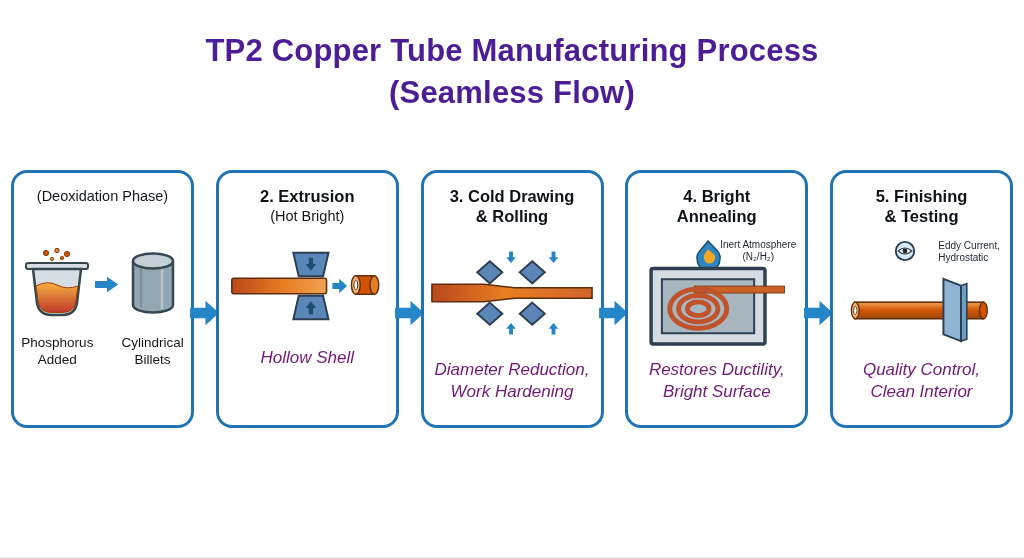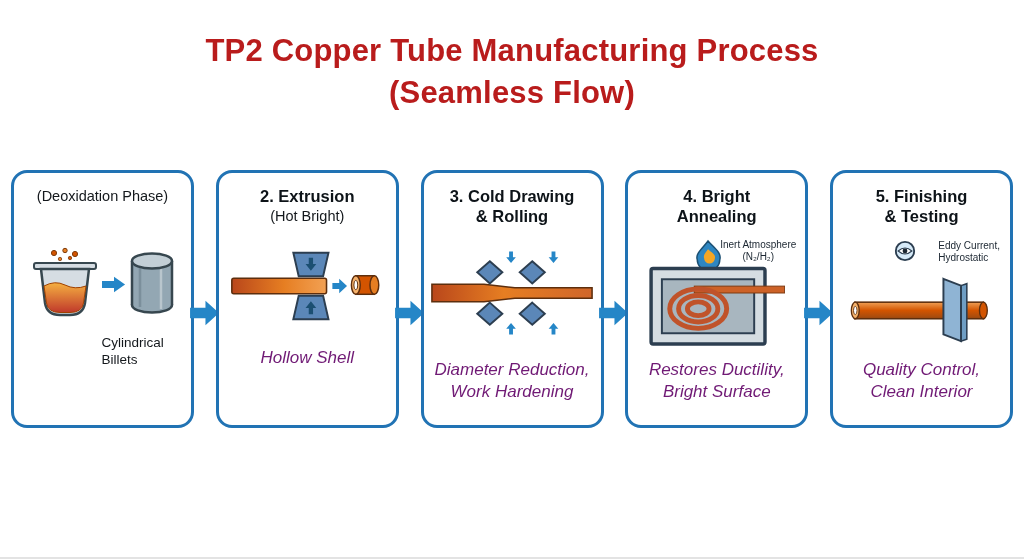--- a/index.html
+++ b/index.html
@@ -6,21 +6,21 @@
   html, body { margin: 0; padding: 0; }
   body {
     width: 1024px; height: 559px;
     background: #ffffff;
     font-family: "Liberation Sans", sans-serif;
     color: #101418;
     overflow: hidden;
     box-shadow: inset 0 -2px 0 #e3e3e3;
   }
   .title-block { text-align: center; margin-top: 30px; line-height: 1.35; }
-  .title-line { font-size: 31px; font-weight: 700; color: #b91c1c; letter-spacing: 0.2px; }
+  .title-line { font-size: 31px; font-weight: 700; color: #4c1d95; letter-spacing: 0.2px; }
 
   .flow { display: flex; align-items: stretch; padding: 0 11px; margin-top: 56px; }
   .card {
     flex: 0 0 183px; width: 183px; height: 258px;
     border: 3px solid #2173b4; border-radius: 16px;
     background: #fff;
     display: flex; flex-direction: column; align-items: center;
     padding: 13px 6px 12px;
   }
   .card-heading {
@@ -100,20 +100,22 @@
           <svg width="48" height="66" viewBox="0 0 48 66">
             <ellipse cx="24" cy="54" rx="20" ry="7.5" fill="#93a7b3" stroke="#37474f" stroke-width="2.5"></ellipse>
             <rect x="4" y="10" width="40" height="44" fill="#93a7b3"></rect>
             <line x1="4" y1="10" x2="4" y2="54" stroke="#37474f" stroke-width="2.5"></line>
             <line x1="44" y1="10" x2="44" y2="54" stroke="#37474f" stroke-width="2.5"></line>
             <line x1="12" y1="16" x2="12" y2="56" stroke="#7b8f9b" stroke-width="2.5"></line>
             <line x1="33" y1="17" x2="33" y2="58" stroke="#b9c6cd" stroke-width="2.5"></line>
             <ellipse cx="24" cy="10" rx="20" ry="7.5" fill="#c3cfd6" stroke="#37474f" stroke-width="2.5"></ellipse>
           </svg>
         </div>
+        <div class="cap">Phosphorus
+Added</div>
         <div></div>
         <div class="cap">Cylindrical
 Billets</div>
       </div>
     </div>
   </div>
 
   <div class="connector">
     <svg width="30" height="28" viewBox="0 0 32 30">
       <polygon points="0,9.5 16.5,9.5 16.5,2 31,15 16.5,28 16.5,20.5 0,20.5" fill="#2586c7"></polygon>

